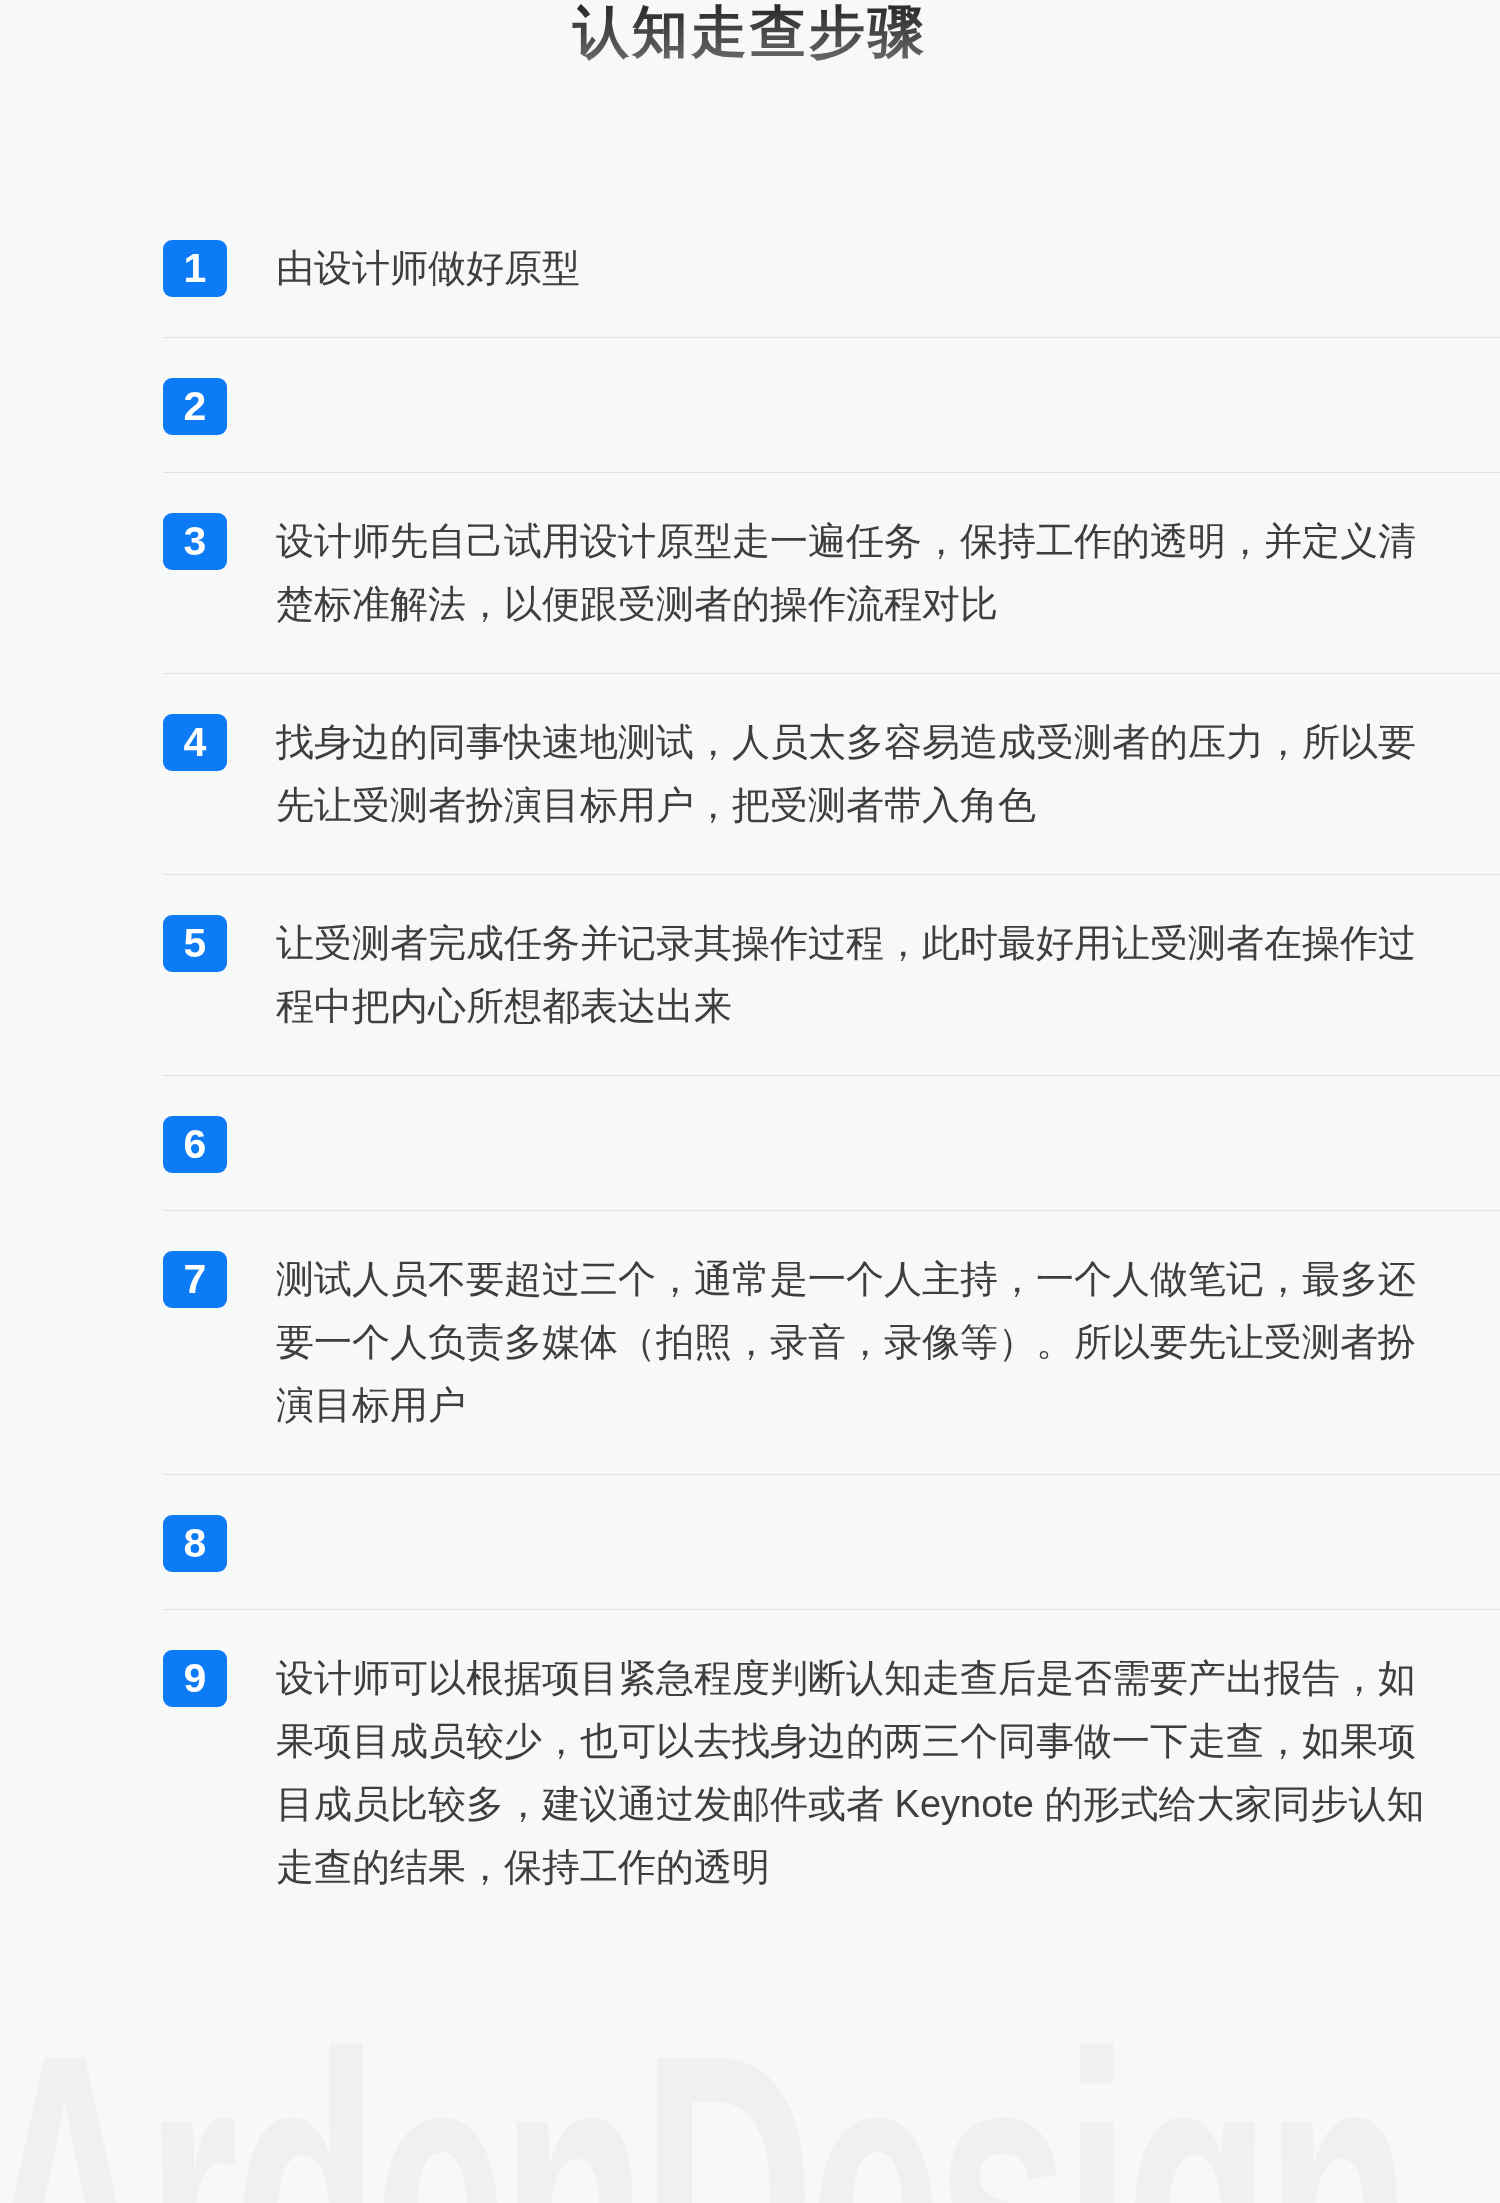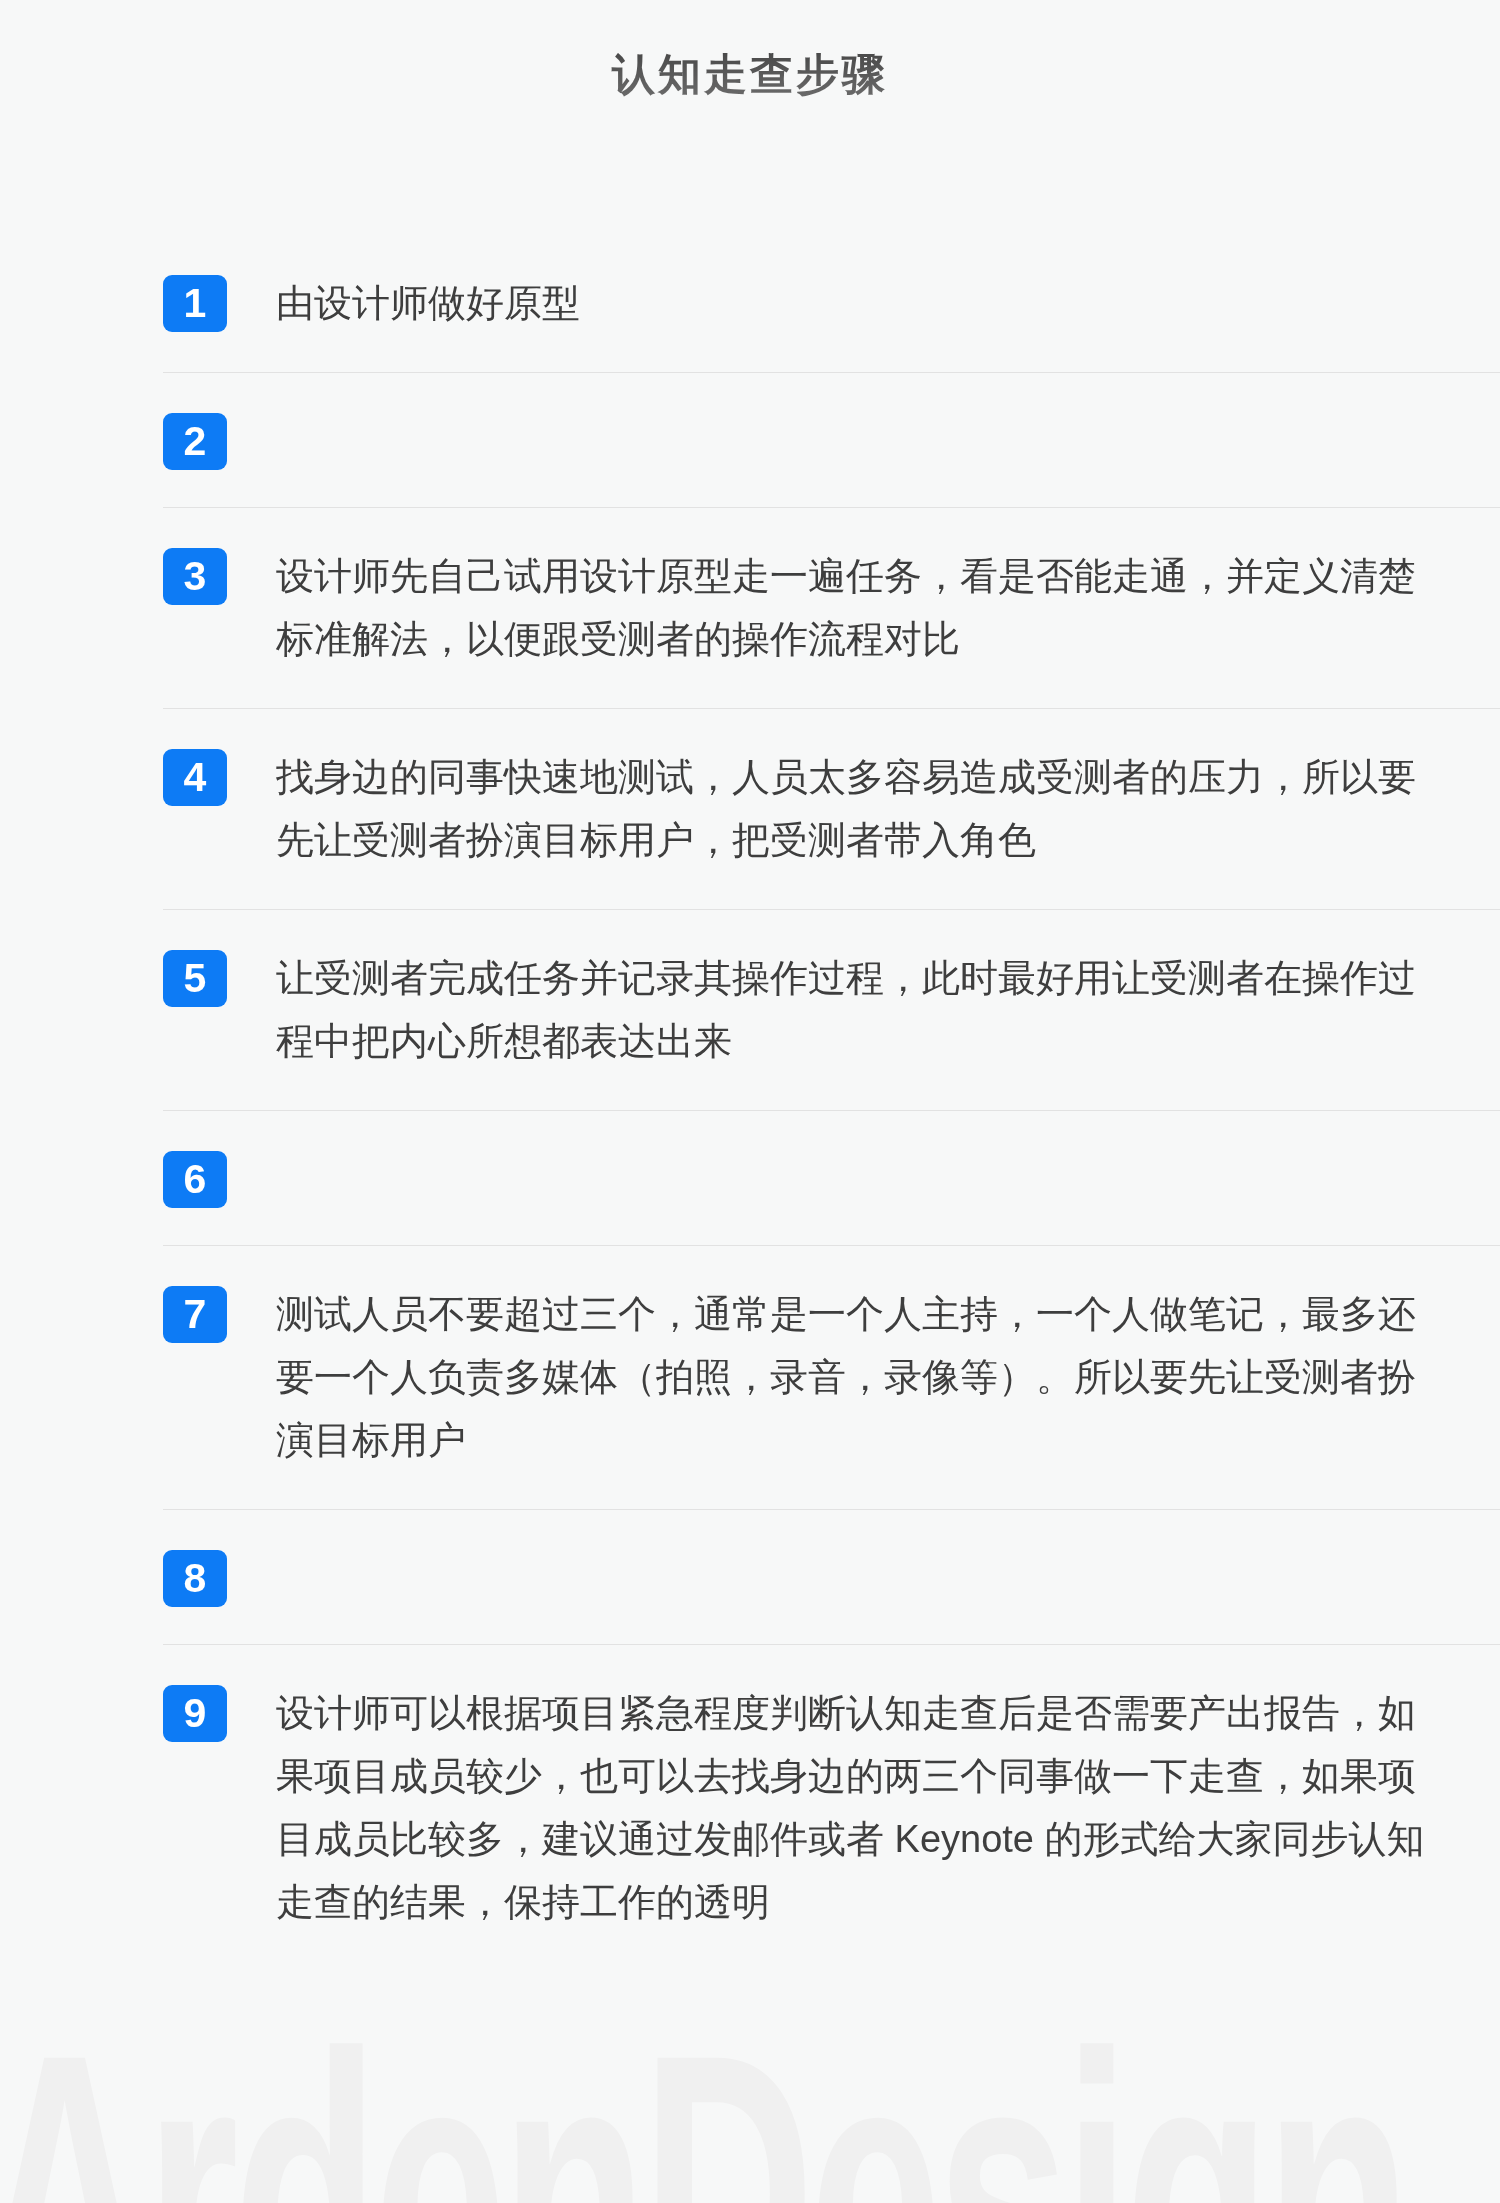--- a/index.html
+++ b/index.html
@@ -32,23 +32,22 @@
     transform: scaleX(0.60);
     transform-origin: left top;
     user-select: none;
   }
   .content {
     position: relative;
     z-index: 1;
   }
   .title {
     margin: 0;
-    padding-top: 50px;
     text-align: center;
-    font-size: 43px;
+    font-size: 56px;
     line-height: 1.16;
     font-weight: bold;
     letter-spacing: 3px;
     color: #3a3a3a;
     text-shadow: 0 2px 2px rgba(0,0,0,0.08);
   }
   @supports (-webkit-background-clip: text) or (background-clip: text) {
     .title {
       background: linear-gradient(180deg, #2b2b2b 10%, #6c6c6c 100%);
       -webkit-background-clip: text;
@@ -111,21 +110,21 @@
   <div class="step">
     <div class="badge">
       <span>2</span>
     </div>
   </div>
 
   <div class="step">
     <div class="badge">
       <span>3</span>
     </div>
-    <div class="step-text">设计师先自己试用设计原型走一遍任务，看是否能走通，并定义清楚标准解法，以便跟受测者的操作流程对比</div>
+    <div class="step-text">设计师先自己试用设计原型走一遍任务，保持工作的透明，并定义清楚标准解法，以便跟受测者的操作流程对比</div>
   </div>
 
   <div class="step">
     <div class="badge">
       <span>4</span>
     </div>
     <div class="step-text">找身边的同事快速地测试，人员太多容易造成受测者的压力，所以要先让受测者扮演目标用户，把受测者带入角色</div>
   </div>
 
   <div class="step">

